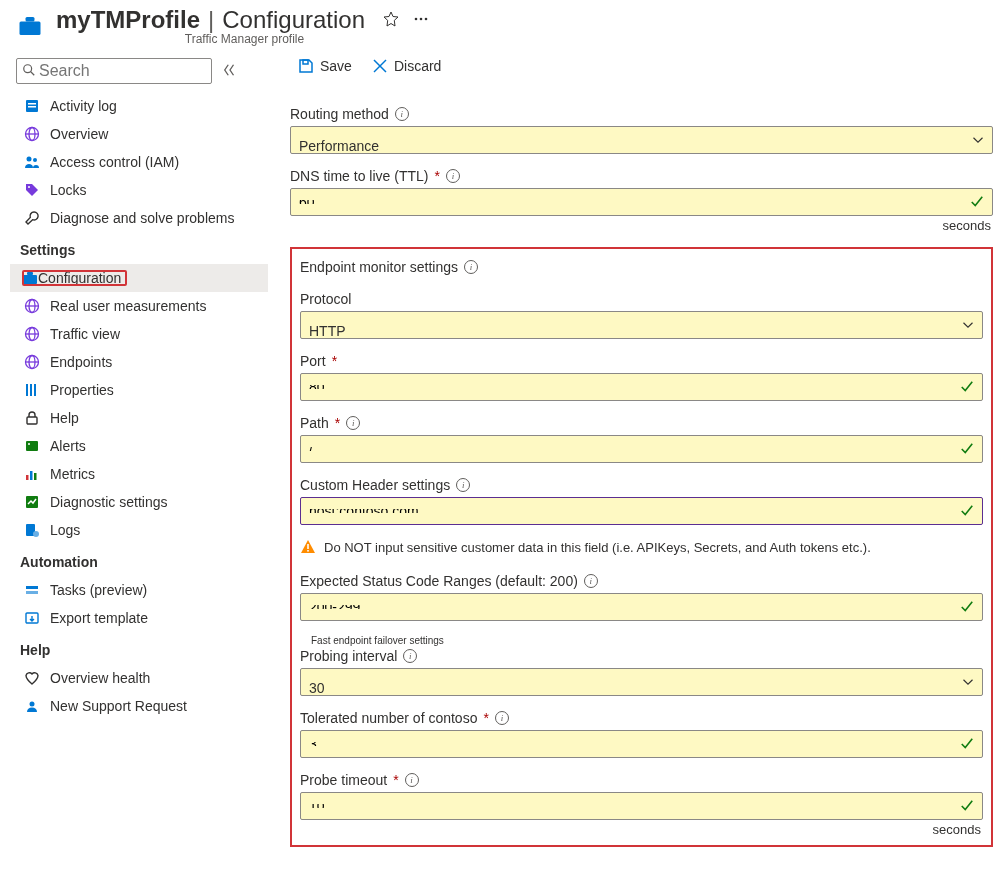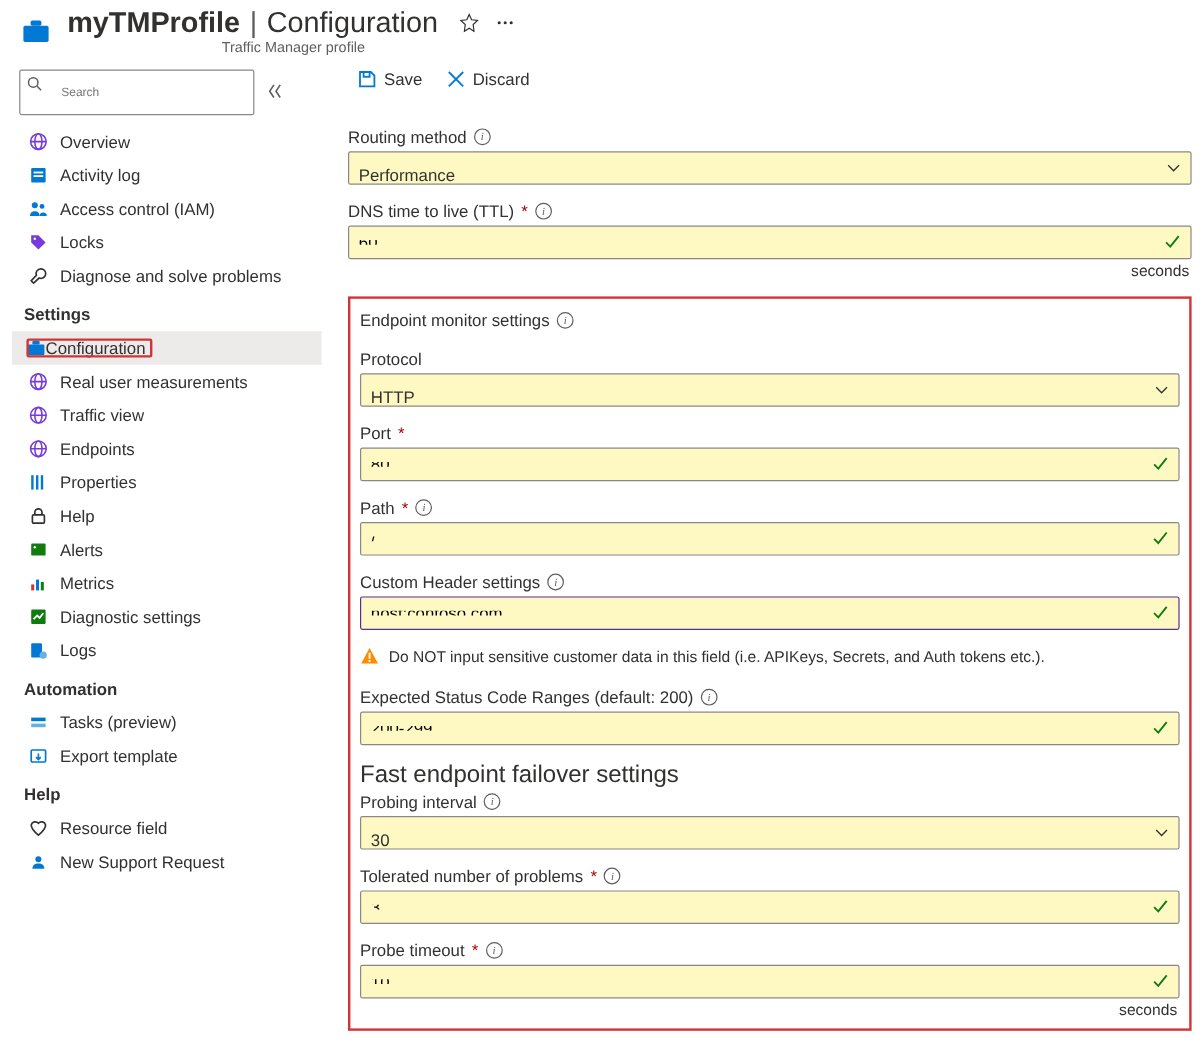--- a/index.html
+++ b/index.html
@@ -33,22 +33,22 @@
   .title-actions { display: flex; gap: 6px; margin-left: 4px; }
   .icon-btn { background:none; border:none; padding:4px; cursor:pointer; color:var(--text); border-radius:2px; }
   
   .layout { display: flex; align-items: flex-start; }
   .sidebar { width: 258px; flex: 0 0 258px; padding-top: 4px; }
   .main { flex: 1; padding-left: 22px; padding-top: 4px; }
   
   .search-row { display:flex; align-items:center; gap:10px; margin: 4px 0 8px 6px; }
   .search-box { position:relative; width: 196px; }
   .search-box input {
-    width:100%; height:38px; border:1px solid var(--border); border-radius:2px;
-    padding:0 6px 0 34px; font-size:10px; outline:none;
+    width:100%; height:26px; border:1px solid var(--border); border-radius:2px;
+    padding:0 6px 0 22px; font-size:16px; outline:none;
   }
   .search-box svg { position:absolute; left:6px; top:5px; width:14px; height:14px; color:var(--muted); }
   .collapse-btn { width:16px; color:var(--muted); text-align:center; cursor:pointer; }
   
   .nav-section-title { font-weight:600; font-size:14px; padding: 10px 10px 6px 10px; }
   .nav-item {
     display:flex; align-items:center; gap:10px; padding:6px 10px 6px 14px; cursor:pointer;
   }
   .nav-item.selected { background: var(--selected); }
   .nav-item .icon { width:16px; height:16px; flex:0 0 16px; display:flex; align-items:center; justify-content:center; }
@@ -64,21 +64,21 @@
   .info-icon { width:14px; height:14px; border:1px solid var(--muted); border-radius:50%; display:inline-flex; align-items:center; justify-content:center; font-size:9px; color:var(--muted); font-style: italic; font-family: Georgia, serif; cursor: default; }
   .input-wrap { display:flex; align-items:center; border:1px solid var(--border); border-radius:2px; padding:11px 8px; height:28px; background:#fef9c3; }
   .input-wrap input, .input-wrap .static-val {
     border:none; outline:none; flex:1; height:100%; font-size:14px; background:transparent; padding:0;
   }
   .unit { font-size:13px; color:var(--text); text-align:right; margin: 2px 2px 0 0; }
   .input-highlight .input-wrap { border-color: #5b2e91; }
   .check-icon { width:14px; height:14px; color:var(--green); }
   .chev-icon { width:12px; height:12px; color:var(--text); }
   .section-heading { font-size:14px; margin: 2px 0 16px 0; }
-  .section-sub { font-size:20px; margin-top:10px; margin-bottom:2px; }
+  .section-sub { font-size:10px; margin-top:10px; margin-bottom:2px;margin-left:11px; }
   .highlight-box { border:2px solid var(--highlight-border); padding: 8px 8px 4px 8px; margin-top: 0; }
   .warning-row { display:flex; align-items:center; gap:8px; margin: 14px 0 18px 0; font-size:13px; color:var(--text); }
   .warning-row svg { width:16px; height:16px; }
 </style>
 </head>
 <body>
 
 <svg width="0" height="0" style="position:absolute">
   <defs>
     <symbol id="i-briefcase" viewBox="0 0 16 16">
@@ -221,34 +221,34 @@
         <input type="text" placeholder="Search" style="">
       </div>
       <span class="collapse-btn">
         <svg width="14" height="14">
             <use href="#i-chev-left"></use>
           </svg>
       </span>
     </div>
     <div id="nav-top">
         <div class="nav-item">
+          <span class="icon" style="color: rgb(0, 120, 212);">
+            <svg width="16" height="16">
+              <use href="#i-activity"></use>
+            </svg>
+          </span>
+          <span>Activity log</span>
+        </div>
+        <div class="nav-item">
           <span class="icon" style="color: rgb(119, 58, 220);">
             <svg width="16" height="16">
               <use href="#i-globe"></use>
             </svg>
           </span>
           <span>Overview</span>
-        </div>
-        <div class="nav-item">
-          <span class="icon" style="color: rgb(0, 120, 212);">
-            <svg width="16" height="16">
-              <use href="#i-activity"></use>
-            </svg>
-          </span>
-          <span>Activity log</span>
         </div>
         <div class="nav-item">
           <span class="icon" style="color: rgb(0, 120, 212);">
             <svg width="16" height="16">
               <use href="#i-people"></use>
             </svg>
           </span>
           <span>Access control (IAM)</span>
         </div>
         <div class="nav-item">
@@ -375,21 +375,21 @@
         </div>
       </div>
     <div class="nav-section-title">Help</div>
     <div id="nav-help">
         <div class="nav-item">
           <span class="icon" style="color: rgb(50, 49, 48);">
             <svg width="16" height="16">
               <use href="#i-heart"></use>
             </svg>
           </span>
-          <span>Resource field</span>
+          <span>Overview health</span>
         </div>
         <div class="nav-item">
           <span class="icon" style="color: rgb(0, 120, 212);">
             <svg width="16" height="16">
               <use href="#i-support"></use>
             </svg>
           </span>
           <span>New Support Request</span>
         </div>
       </div>
@@ -527,21 +527,21 @@
         <div class="input-wrap">
           <span class="static-val">30</span>
           <svg class="chev-icon">
               <use href="#i-chev-down"></use>
             </svg>
         </div>
       </div>
 
       <div class="field">
         <div class="field-label">
-          <span>Tolerated number of problems</span>
+          <span>Tolerated number of contoso</span>
           <span class="req">*</span>
           <span class="info-icon">i</span>
         </div>
         <div class="input-wrap">
           <input value="3" style="">
           <svg class="check-icon">
               <use href="#i-check"></use>
             </svg>
         </div>
       </div>

